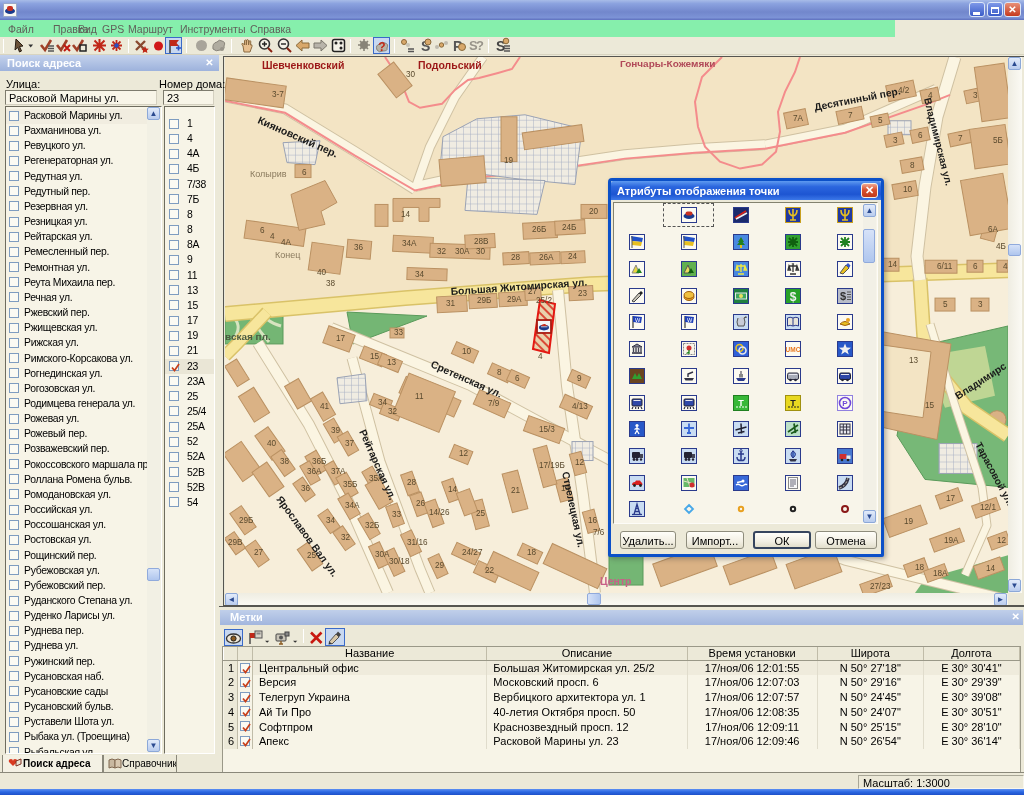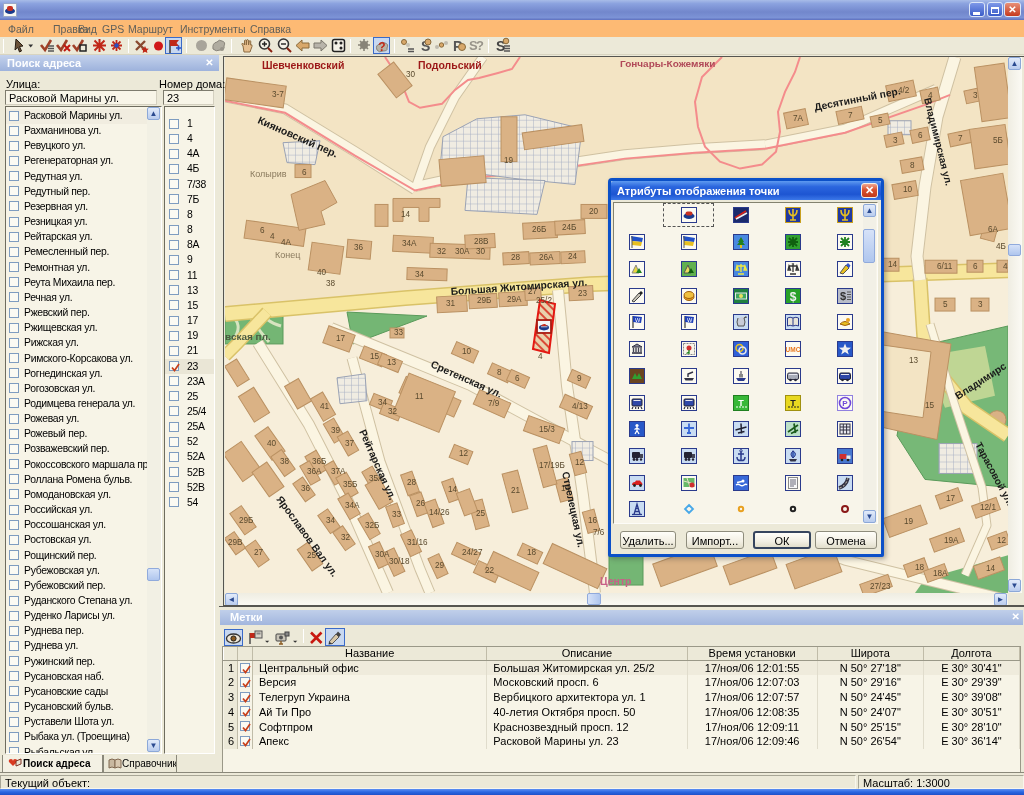--- a/index.html
+++ b/index.html
@@ -10,21 +10,21 @@
 #ticon{left:3px;top:3px;width:14px;height:14px;background:#f8f8f4;border:1px solid #9aa8c8;}
 #ticon i{position:absolute;left:1px;top:4px;width:10px;height:6px;background:#1a3a8c;border-radius:50%;}
 #ticon b{position:absolute;left:3px;top:2px;width:6px;height:5px;background:#c83020;border-radius:2px;}
 .wbtn{top:2px;width:16px;height:15px;border-radius:3px;border:1px solid #DCE6F8;color:#fff;font-size:10px;text-align:center;line-height:13px;font-weight:bold;}
 .wmin{left:969px;background:linear-gradient(180deg,#7E98E8,#3A5CC8);}
 .wmax{left:987px;background:linear-gradient(180deg,#7E98E8,#3A5CC8);}
 .wcls{left:1004px;width:17px;background:linear-gradient(180deg,#E89078,#C63A1E);}
 .wmin i{position:absolute;left:3px;top:9px;width:7px;height:3px;background:#fff;}
 .wmax i{position:absolute;left:3px;top:4px;width:8px;height:7px;border:1px solid #fff;border-top:2px solid #fff;}
 
-#menu{left:0;top:20px;width:1024px;height:17px;background:#fdba74;color:#60605A;font-size:10.5px;}
+#menu{left:0;top:20px;width:895px;height:17px;background:#86efac;color:#60605A;font-size:10.5px;}
 #menu span{position:absolute;top:3px;white-space:nowrap;}
 
 #tbar{left:0;top:37px;width:1024px;height:18px;background:#ECE9D8;border-bottom:1px solid #D8D4C0;}
 .tb{position:absolute;top:0px;width:17px;height:17px;}
 .tsep{position:absolute;top:2px;width:1px;height:14px;background:#C8C4B0;border-right:1px solid #fff;}
 .pressed{border:1px solid #3A6AC8;background:#C8D8F0;}
 
 #lp{left:0;top:55px;width:219px;height:717px;background:#ECE9D8;}
 #lph{position:absolute;left:0;top:0;width:219px;height:16px;background:linear-gradient(180deg,#C4D2EC,#9DB2DC);color:#FDFEFF;font-weight:bold;padding:2px 0 0 7px;}
 #lpx{position:absolute;right:3px;top:2px;width:13px;height:12px;color:#fff;font-size:10px;line-height:11px;text-align:center;font-weight:bold;}
@@ -1020,21 +1020,20 @@
             <td class="c4">17/ноя/06 12:09:46</td>
             <td class="c5">N 50° 26'54"</td>
             <td class="c6">E 30° 36'14"</td>
           </tr>
 </tbody>
       </table>
 </div>
 </div>
 
 <div class="abs" id="status">
-<div class="spanel" style="left:0px;width:856px;">Текущий объект:</div>
 <div class="spanel" style="left:858px;width:166px;">Масштаб: 1:3000</div>
 </div>
 <div class="abs" id="bluebar"></div>
 
 <div class="abs" id="dlg">
 <div id="dlgt">Атрибуты отображения точки<span id="dlgx">✕</span></div>
 <div id="icoarea">
 <div id="icogrid">
         <div class="cell" style="left:67px;top:4px;"><svg width="16" height="16" viewBox="0 0 16 16">
             <rect x="0.5" y="0.5" width="15" height="15" fill="#FCFAF2" stroke="#2A3A8C"></rect>

